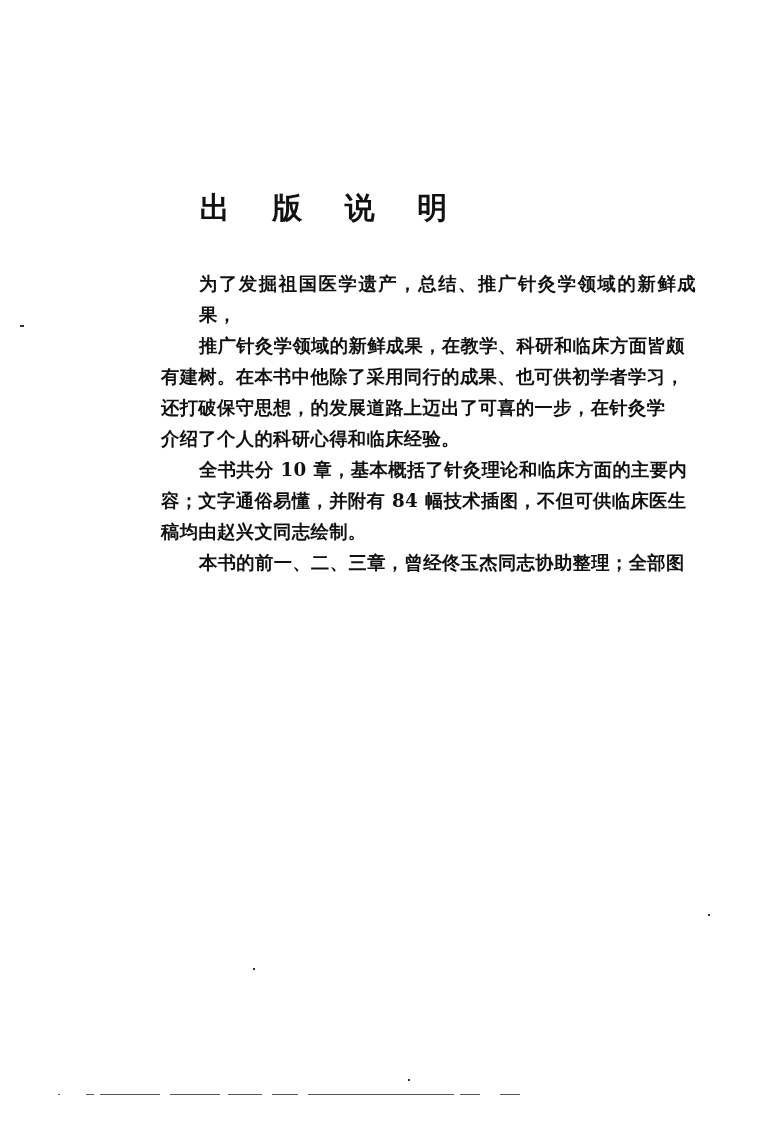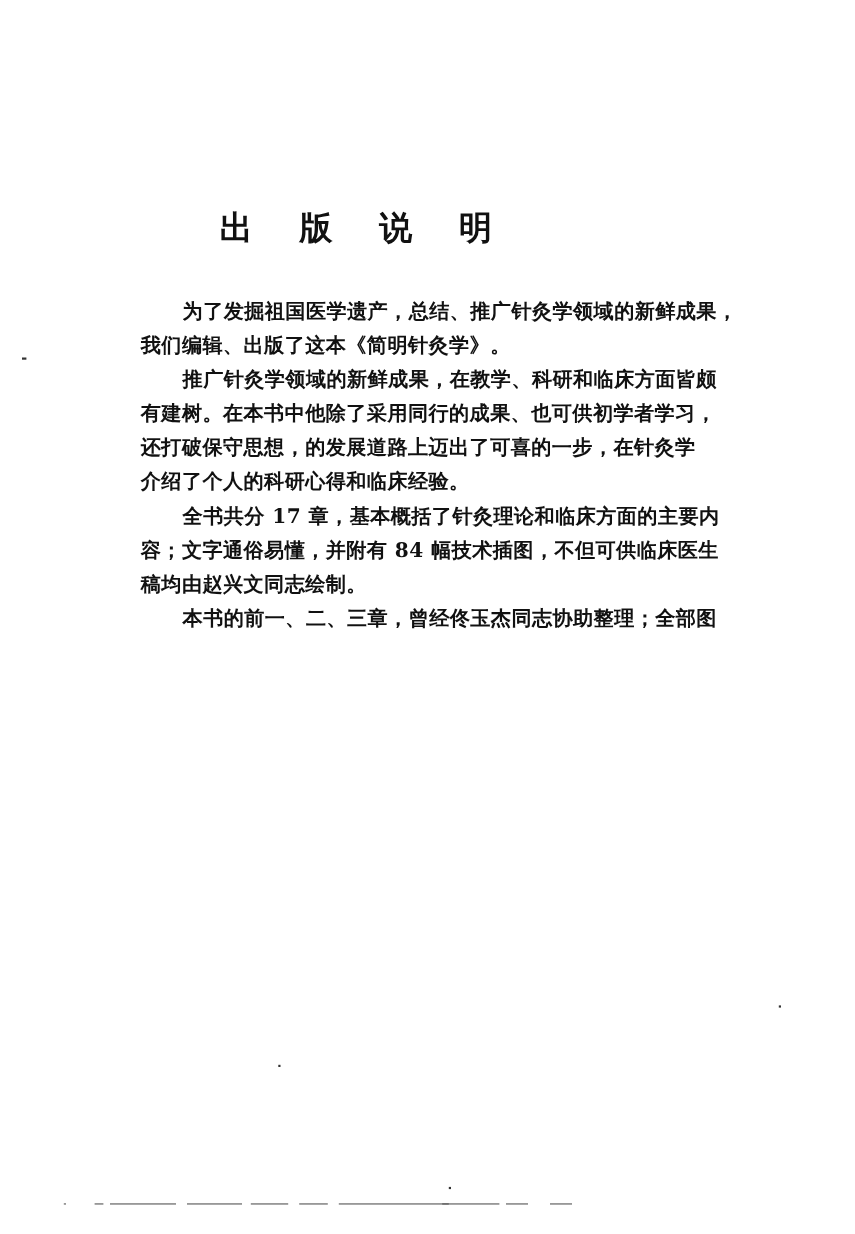--- a/index.html
+++ b/index.html
@@ -44,20 +44,21 @@
       line-height: 31px;
       margin: 0;
       text-indent: 2em;
       text-align: justify;
       text-align-last: left;
       font-weight: bold;
       letter-spacing: 0.4px;
     }
     .para .line {
       display: block;
+      margin-left: 33px;
     }
     .para .line.first {
       padding-left: 38px;
     }
     .para {
       text-indent: 0;
     }
     .speck {
       position: absolute;
       background: #333;
@@ -78,30 +79,29 @@
 </head>
 <body>
 
 <div class="page">
 
   <div class="title">出 版 说 明</div>
 
   <div class="body-text">
     <p class="para">
       <span class="line first">为了发掘祖国医学遗产，总结、推广针灸学领域的新鲜成果，</span>
-      <span class="line">我们编辑、出版了这本《简明针灸学》。</span>
     </p>
     <p class="para">
       <span class="line first">推广针灸学领域的新鲜成果，在教学、科研和临床方面皆颇</span>
       <span class="line">有建树。在本书中他除了采用同行的成果、也可供初学者学习，</span>
       <span class="line">还打破保守思想，的发展道路上迈出了可喜的一步，在针灸学</span>
       <span class="line">介绍了个人的科研心得和临床经验。</span>
     </p>
     <p class="para">
-      <span class="line first">全书共分 17 章，基本概括了针灸理论和临床方面的主要内</span>
+      <span class="line first">全书共分 10 章，基本概括了针灸理论和临床方面的主要内</span>
       <span class="line">容；文字通俗易懂，并附有 84 幅技术插图，不但可供临床医生</span>
     </p>
     <p class="para">
       <span class="line">稿均由赵兴文同志绘制。</span>
       <span class="line first">本书的前一、二、三章，曾经佟玉杰同志协助整理；全部图</span>
     </p>
   </div>
 
   <div class="speck" style="left:20px;top:325px;width:4px;height:2px;"></div>
   <div class="speck" style="left:708px;top:914px;width:2px;height:2px;"></div>

